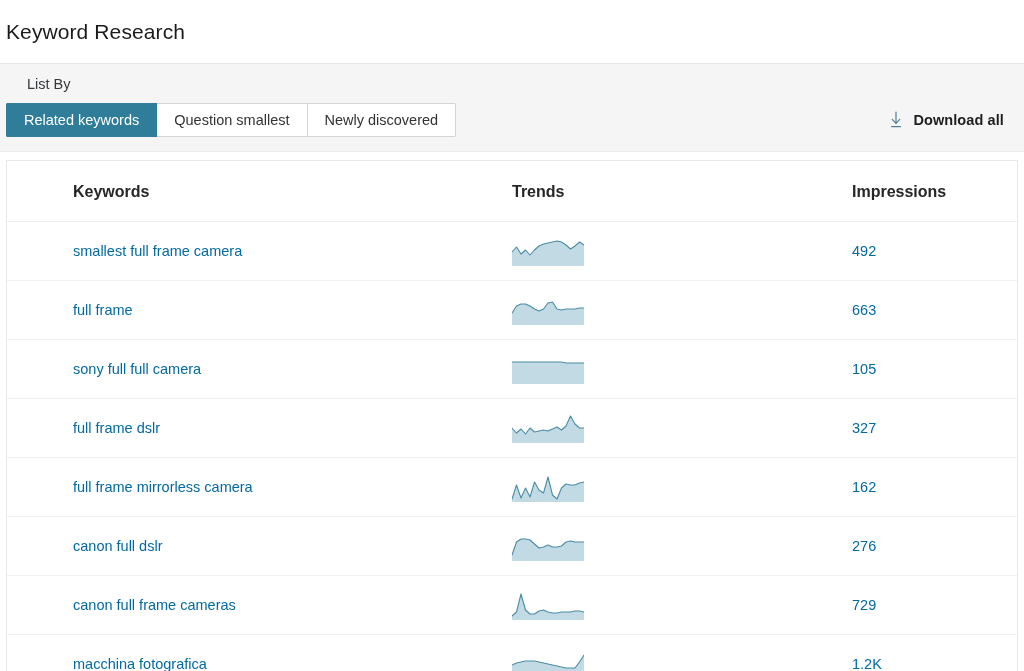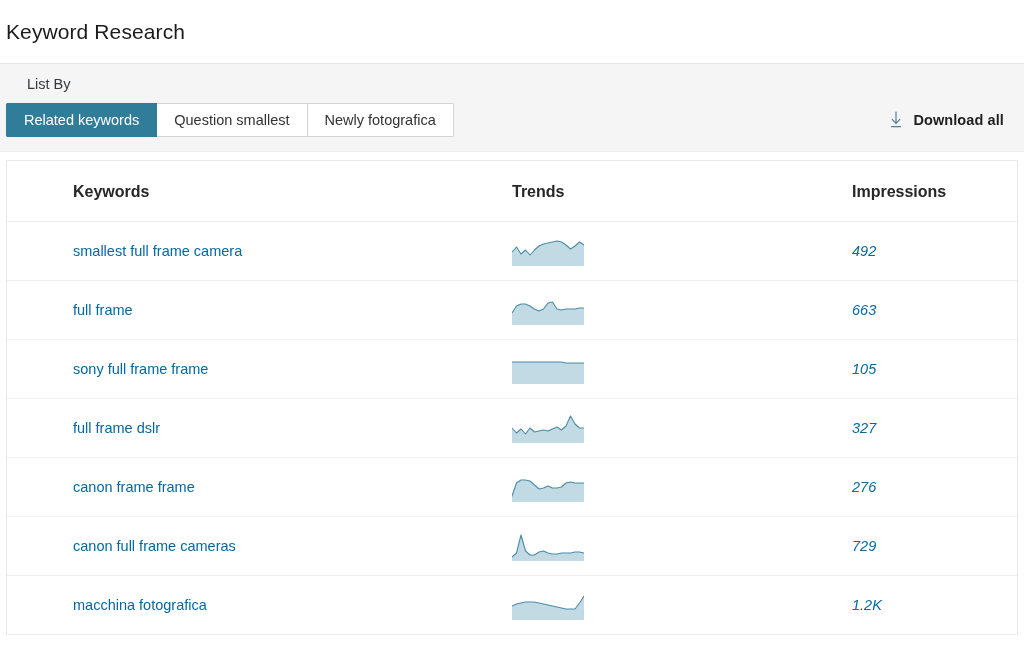--- a/index.html
+++ b/index.html
@@ -123,37 +123,37 @@
   .col-trend { width: 340px; padding-left: 0px !important; }
   .col-imp   { width: auto;  padding-left: 0px !important; margin-left: 32px; }
 
   th.col-kw    { padding-left: 66px !important; }
   th.col-trend { padding-left: 0px !important; }
   th.col-imp   { padding-left: 0px !important; }
 
   .trend-cell-inner { padding-left: 0px; }
   .spark { display: block; width: 72px; height: 30px; }
 
-  .imp-val { display: inline-block; font-style: italic; }
+  .imp-val { display: inline-block; }
 </style>
 </head>
 <body>
 
 <div class="titlebar">
   <div class="page-title">Keyword Research</div>
 </div>
 
 <div class="toolbar">
   <div class="listby-label">List By</div>
   <div class="toolbar-row">
 
     <div class="tabs" id="tabs-container">
         <div class="tab active">Related keywords</div>
         <div class="tab">Question smallest</div>
-        <div class="tab">Newly fotografica</div>
+        <div class="tab">Newly discovered</div>
       </div>
 
     <div class="download-all">
       <span>
         <svg class="download-icon" viewBox="0 0 16 18" fill="none" xmlns="http://www.w3.org/2000/svg">
           <path d="M8 1 L8 12" stroke="#4f7f93" stroke-width="1.2" stroke-linecap="round"></path>
           <path d="M4.2 8.4 L8 12.4 L11.8 8.4" stroke="#4f7f93" stroke-width="1.2" stroke-linecap="round" stroke-linejoin="round" fill="none"></path>
           <path d="M3.5 15.6 L12.5 15.6" stroke="#4f7f93" stroke-width="1.2" stroke-linecap="round"></path>
         </svg>
       </span>
@@ -192,21 +192,21 @@
               <div class="trend-cell-inner">
                 <svg class="spark" viewBox="0 0 72 30" preserveAspectRatio="none">
                   <polygon points="0.0,18.0 4.5,11.0 9.0,9.0 13.5,9.0 18.0,11.0 22.5,14.0 27.0,16.0 31.5,14.0 36.0,8.0 40.5,7.0 45.0,14.0 49.5,15.0 54.0,14.0 58.5,14.0 63.0,14.0 67.5,13.0 72.0,13.0 72,30 0,30" fill="#c2dae4"></polygon>
                   <polyline points="0.0,18.0 4.5,11.0 9.0,9.0 13.5,9.0 18.0,11.0 22.5,14.0 27.0,16.0 31.5,14.0 36.0,8.0 40.5,7.0 45.0,14.0 49.5,15.0 54.0,14.0 58.5,14.0 63.0,14.0 67.5,13.0 72.0,13.0" fill="none" stroke="#4a8ca8" stroke-width="1.1" stroke-linejoin="round" stroke-linecap="round" vector-effect="non-scaling-stroke"></polyline>
                 </svg>
               </div>
             </td>
             <td class="col-imp"><span class="imp-val">663</span></td>
           </tr>
           <tr>
-            <td class="col-kw">sony full frame frame</td>
+            <td class="col-kw">sony full full camera</td>
             <td class="col-trend">
               <div class="trend-cell-inner">
                 <svg class="spark" viewBox="0 0 72 30" preserveAspectRatio="none">
                   <polygon points="0.0,8.0 4.5,8.0 9.0,8.0 13.5,8.0 18.0,8.0 22.5,8.0 27.0,8.0 31.5,8.0 36.0,8.0 40.5,8.0 45.0,8.0 49.5,8.0 54.0,9.0 58.5,9.0 63.0,9.0 67.5,9.0 72.0,9.0 72,30 0,30" fill="#c2dae4"></polygon>
                   <polyline points="0.0,8.0 4.5,8.0 9.0,8.0 13.5,8.0 18.0,8.0 22.5,8.0 27.0,8.0 31.5,8.0 36.0,8.0 40.5,8.0 45.0,8.0 49.5,8.0 54.0,9.0 58.5,9.0 63.0,9.0 67.5,9.0 72.0,9.0" fill="none" stroke="#4a8ca8" stroke-width="1.1" stroke-linejoin="round" stroke-linecap="round" vector-effect="non-scaling-stroke"></polyline>
                 </svg>
               </div>
             </td>
             <td class="col-imp"><span class="imp-val">105</span></td>
           </tr>
@@ -216,21 +216,33 @@
               <div class="trend-cell-inner">
                 <svg class="spark" viewBox="0 0 72 30" preserveAspectRatio="none">
                   <polygon points="0.0,15.0 4.5,20.0 9.0,16.0 13.5,21.0 18.0,15.0 22.5,19.0 27.0,18.0 31.5,17.0 36.0,18.0 40.5,16.0 45.0,14.0 49.5,17.0 54.0,13.0 58.5,3.0 63.0,11.0 67.5,15.0 72.0,15.0 72,30 0,30" fill="#c2dae4"></polygon>
                   <polyline points="0.0,15.0 4.5,20.0 9.0,16.0 13.5,21.0 18.0,15.0 22.5,19.0 27.0,18.0 31.5,17.0 36.0,18.0 40.5,16.0 45.0,14.0 49.5,17.0 54.0,13.0 58.5,3.0 63.0,11.0 67.5,15.0 72.0,15.0" fill="none" stroke="#4a8ca8" stroke-width="1.1" stroke-linejoin="round" stroke-linecap="round" vector-effect="non-scaling-stroke"></polyline>
                 </svg>
               </div>
             </td>
             <td class="col-imp"><span class="imp-val">327</span></td>
           </tr>
           <tr>
-            <td class="col-kw">canon frame frame</td>
+            <td class="col-kw">full frame mirrorless camera</td>
+            <td class="col-trend">
+              <div class="trend-cell-inner">
+                <svg class="spark" viewBox="0 0 72 30" preserveAspectRatio="none">
+                  <polygon points="0.0,27.0 4.5,13.0 9.0,26.0 13.5,16.0 18.0,25.0 22.5,10.0 27.0,18.0 31.5,21.0 36.0,5.0 40.5,23.0 45.0,27.0 49.5,16.0 54.0,12.0 58.5,13.0 63.0,13.0 67.5,11.0 72.0,10.0 72,30 0,30" fill="#c2dae4"></polygon>
+                  <polyline points="0.0,27.0 4.5,13.0 9.0,26.0 13.5,16.0 18.0,25.0 22.5,10.0 27.0,18.0 31.5,21.0 36.0,5.0 40.5,23.0 45.0,27.0 49.5,16.0 54.0,12.0 58.5,13.0 63.0,13.0 67.5,11.0 72.0,10.0" fill="none" stroke="#4a8ca8" stroke-width="1.1" stroke-linejoin="round" stroke-linecap="round" vector-effect="non-scaling-stroke"></polyline>
+                </svg>
+              </div>
+            </td>
+            <td class="col-imp"><span class="imp-val">162</span></td>
+          </tr>
+          <tr>
+            <td class="col-kw">canon full dslr</td>
             <td class="col-trend">
               <div class="trend-cell-inner">
                 <svg class="spark" viewBox="0 0 72 30" preserveAspectRatio="none">
                   <polygon points="0.0,24.0 4.5,11.0 9.0,8.0 13.5,8.0 18.0,9.0 22.5,13.0 27.0,17.0 31.5,16.0 36.0,14.0 40.5,16.0 45.0,16.0 49.5,15.0 54.0,11.0 58.5,10.0 63.0,11.0 67.5,11.0 72.0,11.0 72,30 0,30" fill="#c2dae4"></polygon>
                   <polyline points="0.0,24.0 4.5,11.0 9.0,8.0 13.5,8.0 18.0,9.0 22.5,13.0 27.0,17.0 31.5,16.0 36.0,14.0 40.5,16.0 45.0,16.0 49.5,15.0 54.0,11.0 58.5,10.0 63.0,11.0 67.5,11.0 72.0,11.0" fill="none" stroke="#4a8ca8" stroke-width="1.1" stroke-linejoin="round" stroke-linecap="round" vector-effect="non-scaling-stroke"></polyline>
                 </svg>
               </div>
             </td>
             <td class="col-imp"><span class="imp-val">276</span></td>
           </tr>

